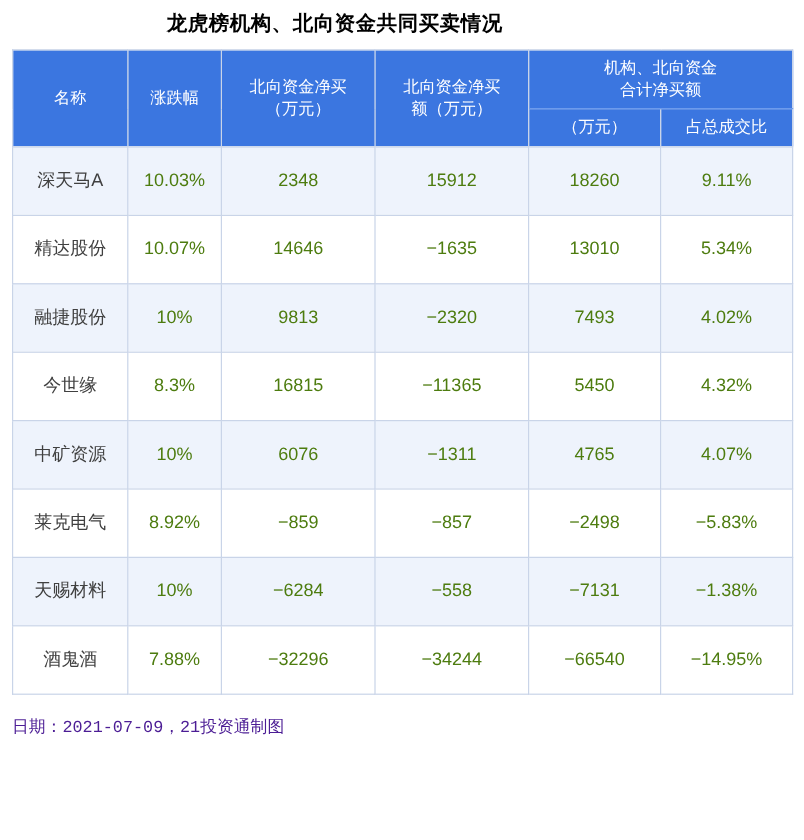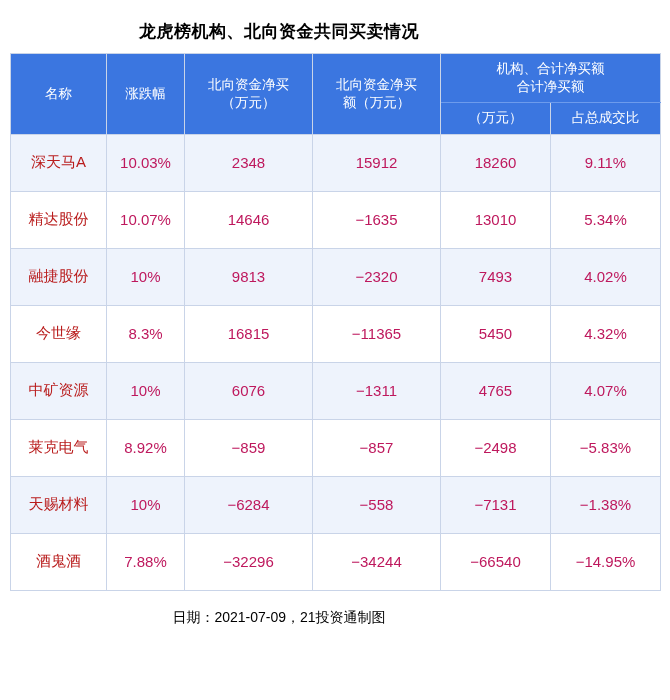--- a/index.html
+++ b/index.html
@@ -12,21 +12,21 @@
     background: #ffffff;
     font-family: "Liberation Sans", sans-serif;
     color: #1a1a1a;
     overflow: hidden;
   }
   .page {
     width: 558px;
     height: 700px;
     position: relative;
     box-sizing: border-box;
-    padding: 12px 10px;
+    padding: 0 10px;
   }
   .title {
     text-align: center;
     font-size: 17px;
     font-weight: bold;
     color: #000000;
     padding: 8px 0 10px 0;
     letter-spacing: 0.5px;
   }
   table.data-table {
@@ -48,38 +48,38 @@
     line-height: 1.35;
     border: 1px solid #4f85e6;
     padding: 6px 2px;
   }
   thead th.group-head {
     border-bottom: 1px solid #6d9bec;
   }
   tbody td {
     height: 54px;
     font-size: 15px;
-    color: #be185d;
+    color: #4d7c0f;
   }
   tbody tr.odd td {
     background: #eef3fc;
   }
   tbody tr.even td {
     background: #ffffff;
     margin-left: 40px;
   }
   tbody td.name-cell {
-    color: #b91c1c;
+    color: #404040;
     font-size: 15px;
   }
   .footer {
-    text-align: center;
     font-size: 14px;
-    color: #000000;
+    color: #4c1d95;
     padding-top: 18px;
+    font-family: Liberation Mono, monospace;
   }
   .col-name { width: 96px; }
   .col-chg { width: 78px; }
   .col-inst { width: 128px; }
   .col-north { width: 128px; }
   .col-sum { width: 110px; }
   .col-ratio { width: 110px; }
 </style>
 </head>
 <body>
@@ -103,21 +103,21 @@
         <th rowspan="2">涨跌幅</th>
         <th rowspan="2">
           <div>北向资金净买</div>
           <div>（万元）</div>
         </th>
         <th rowspan="2">
           <div>北向资金净买</div>
           <div>额（万元）</div>
         </th>
         <th colspan="2" class="group-head">
-          <div>机构、合计净买额</div>
+          <div>机构、北向资金</div>
           <div>合计净买额</div>
         </th>
       </tr>
       <tr>
         <th>（万元）</th>
         <th>占总成交比</th>
       </tr>
     </thead>
     <tbody>
       <tr class="odd">

